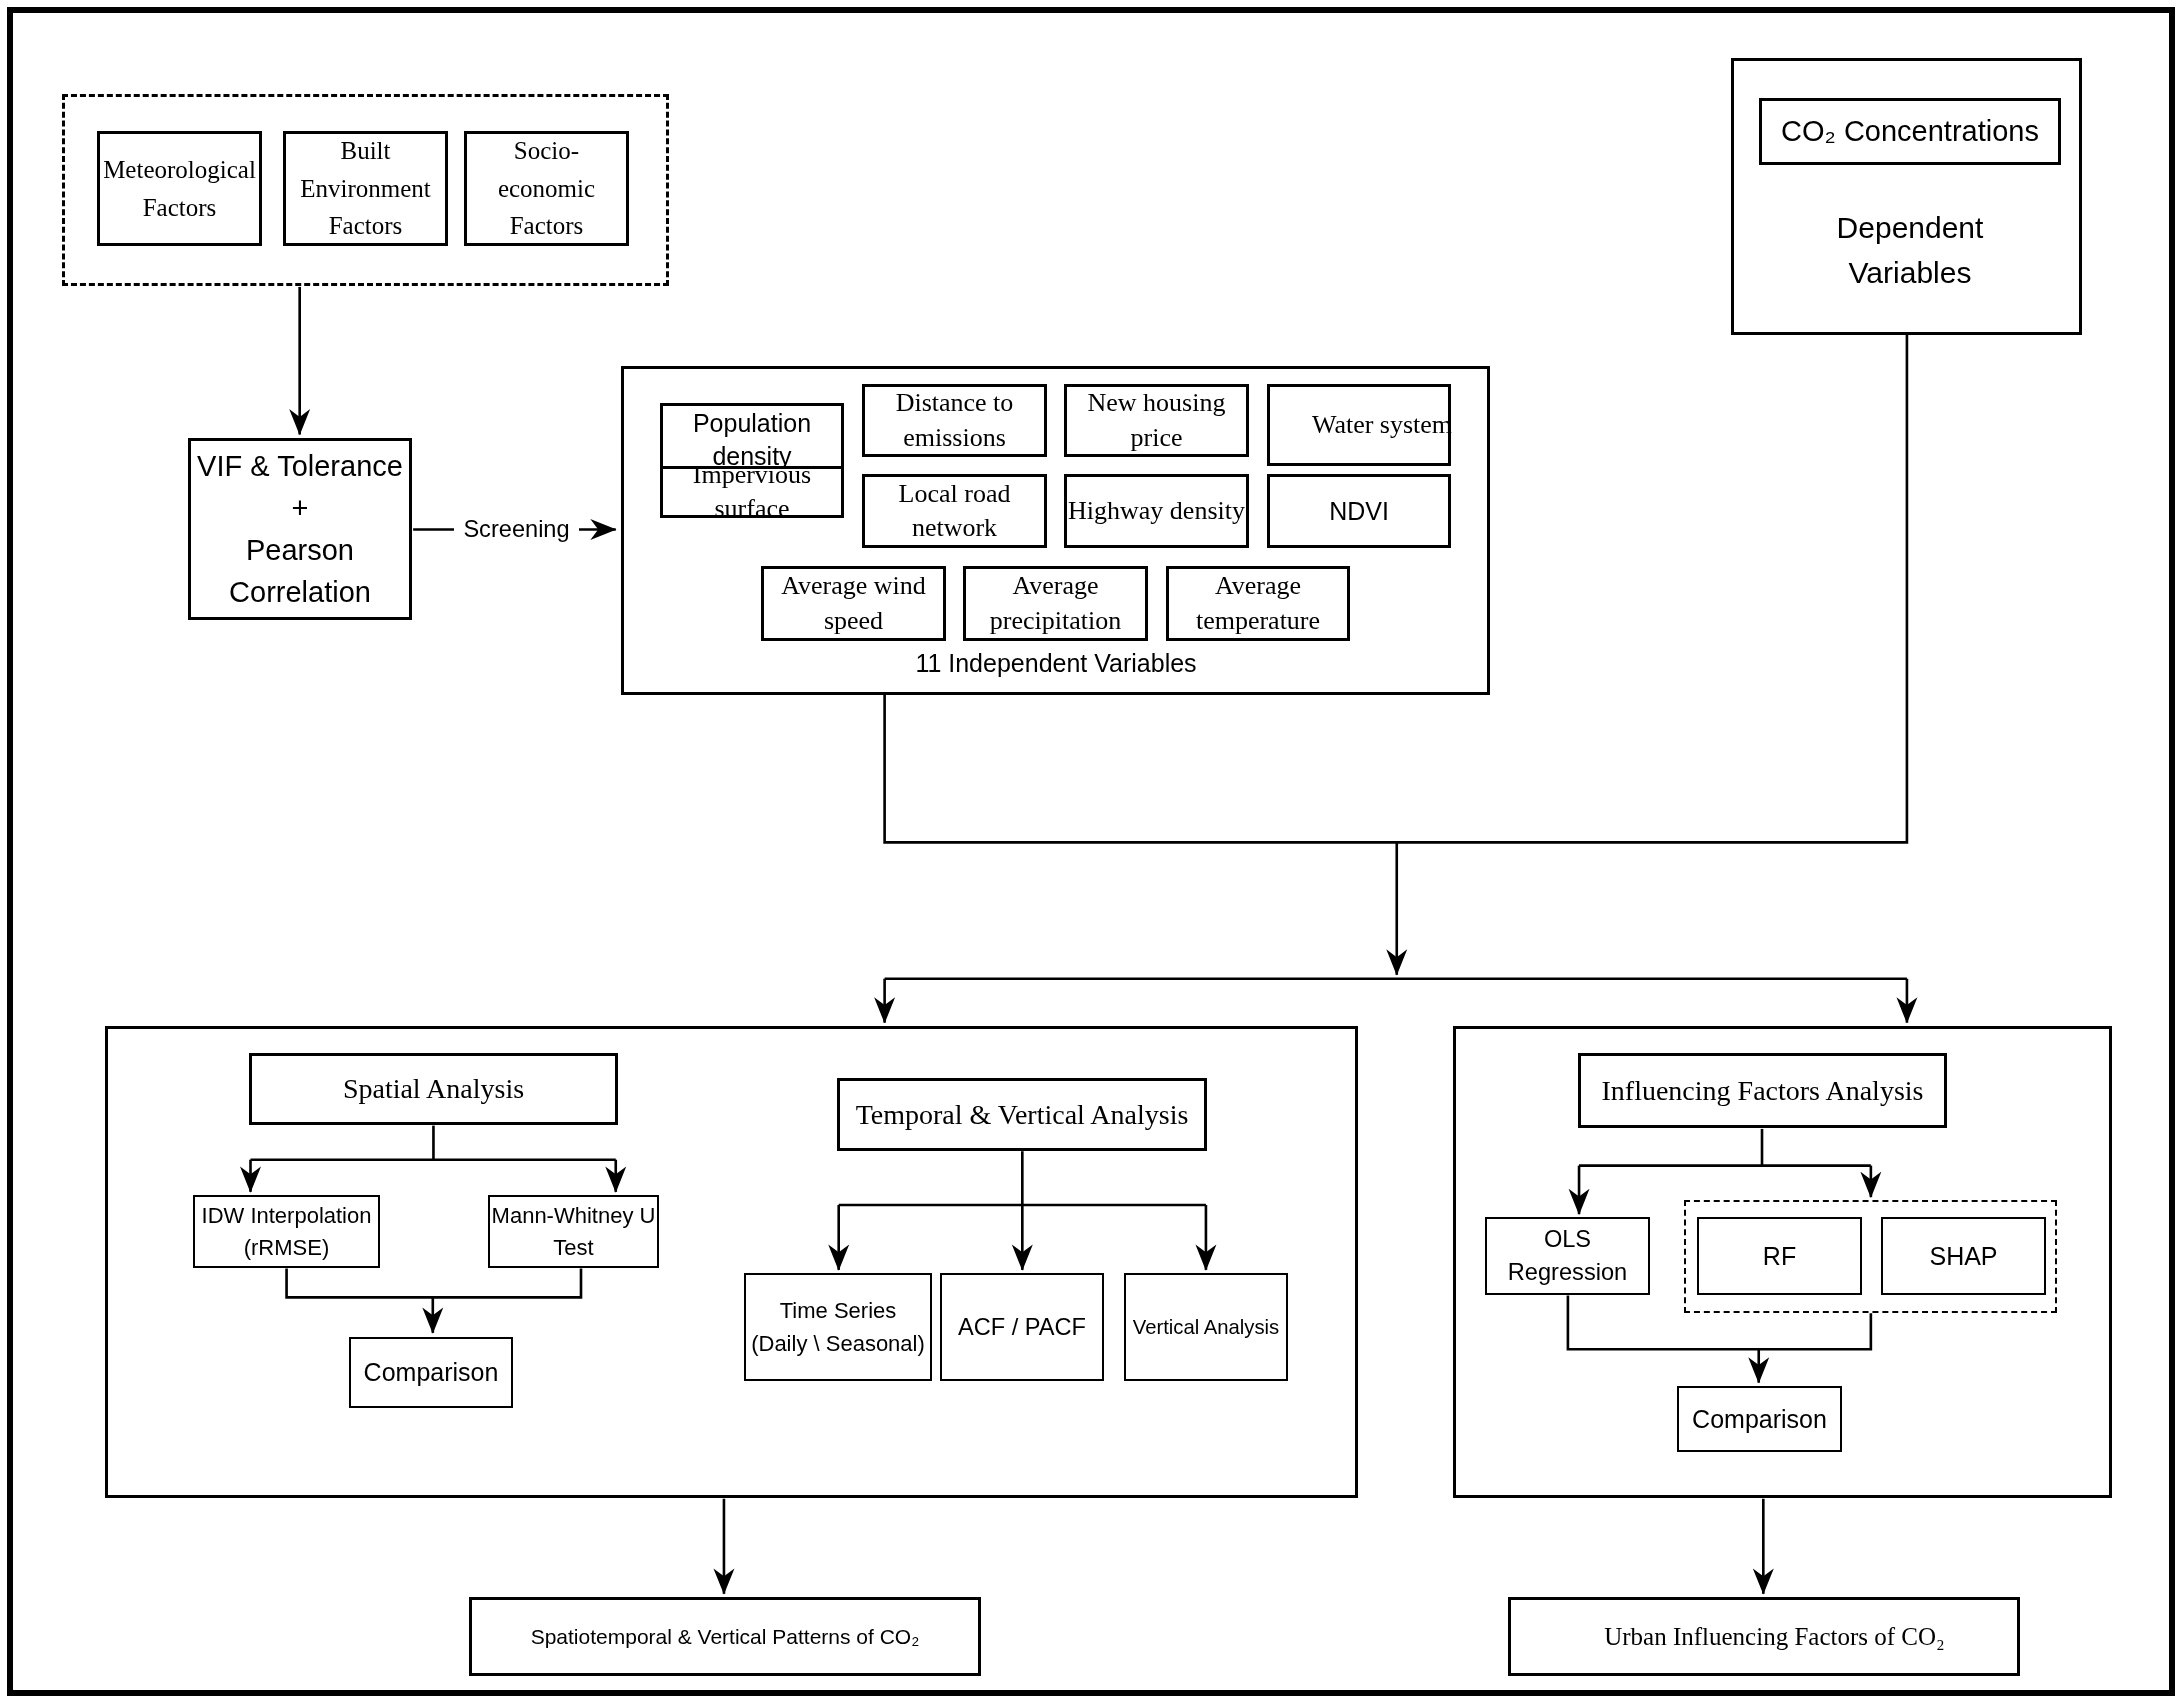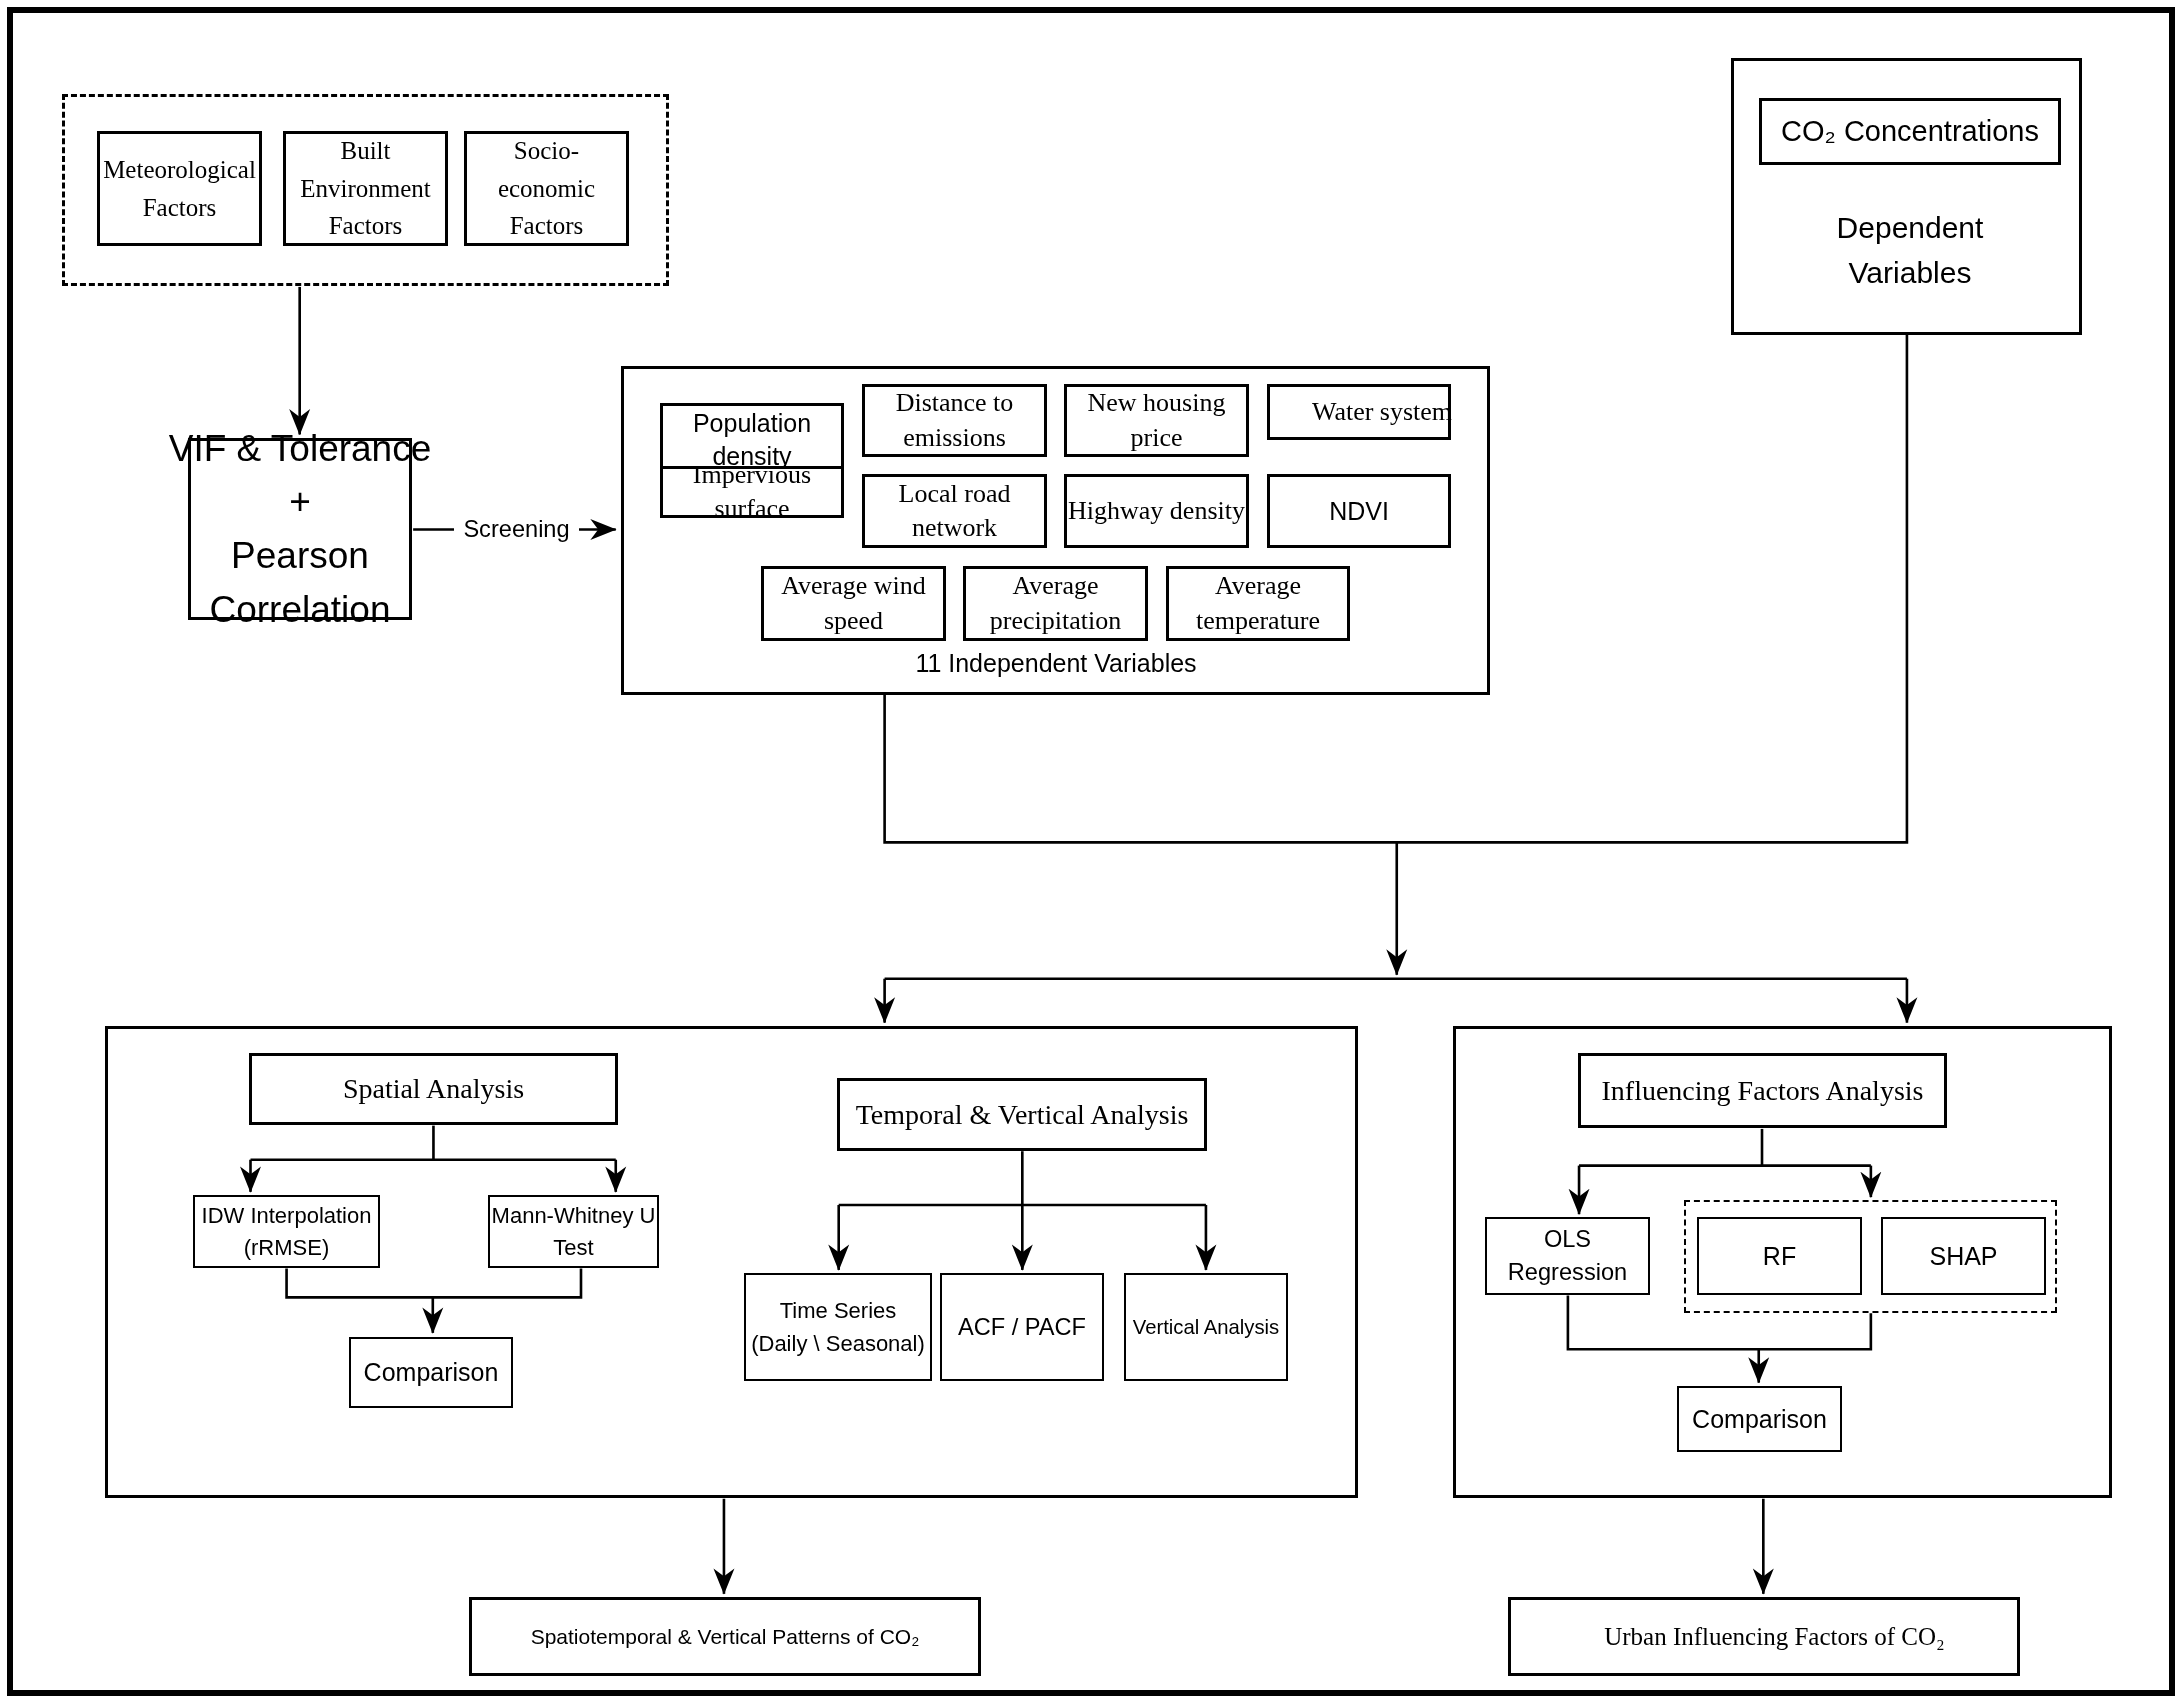--- a/index.html
+++ b/index.html
@@ -69,40 +69,40 @@
   <div class="box serif" style="left:97px;top:131px;width:165px;height:115px;font-size:25px;line-height:1.5;">
     <span>Meteorological Factors</span>
   </div>
   <div class="box serif" style="left:283px;top:131px;width:165px;height:115px;font-size:25px;line-height:1.5;">
     <span>Built Environment Factors</span>
   </div>
   <div class="box serif" style="left:464px;top:131px;width:165px;height:115px;font-size:25px;line-height:1.5;">
     <span>Socio-economic Factors</span>
   </div>
 
-  <div class="box sans" style="left:188px;top:438px;width:224px;height:182px;font-size:37px;line-height:1.45;">
+  <div class="box sans" style="left:188px;top:438px;width:224px;height:182px;font-size:29px;line-height:1.45;">
     <div class="nowrap">VIF &amp; Tolerance</div>
     <div class="nowrap">+</div>
     <div class="nowrap">Pearson</div>
     <div class="nowrap">Correlation</div>
   </div>
   <div class="label sans" style="left:454px;top:512px;width:125px;height:35px;font-size:23.6px;background:#ffffff;">Screening</div>
 
   <div class="container" style="left:621px;top:366px;width:869px;height:329px;"></div>
 
   <div class="box sans" style="left:660px;top:403px;width:184px;height:73px;font-size:25px;line-height:1.32;">
     <span>Population density</span>
   </div>
   <div class="box serif" style="left:862px;top:384px;width:185px;height:73px;font-size:26px;line-height:1.32;">
     <span>Distance to emissions</span>
   </div>
   <div class="box serif" style="left:1064px;top:384px;width:185px;height:73px;font-size:26px;line-height:1.32;">
     <span>New housing price</span>
   </div>
-  <div class="box serif" style="left:1267px;top:384px;width:184px;height:56px;font-size:26px;line-height:1.32;padding-left:46px;">
+  <div class="box serif" style="left:1267px;top:384px;width:184px;height:82px;font-size:26px;line-height:1.32;padding-left:46px;">
     <span class="nowrap">Water system</span>
   </div>
 
   <div class="box serif" style="left:660px;top:466px;width:184px;height:52px;font-size:26px;line-height:1.32;">
     <span>Impervious surface</span>
   </div>
   <div class="box serif" style="left:862px;top:474px;width:185px;height:74px;font-size:26px;line-height:1.32;">
     <span>Local road network</span>
   </div>
   <div class="box serif" style="left:1064px;top:474px;width:185px;height:74px;font-size:26px;line-height:1.32;">

